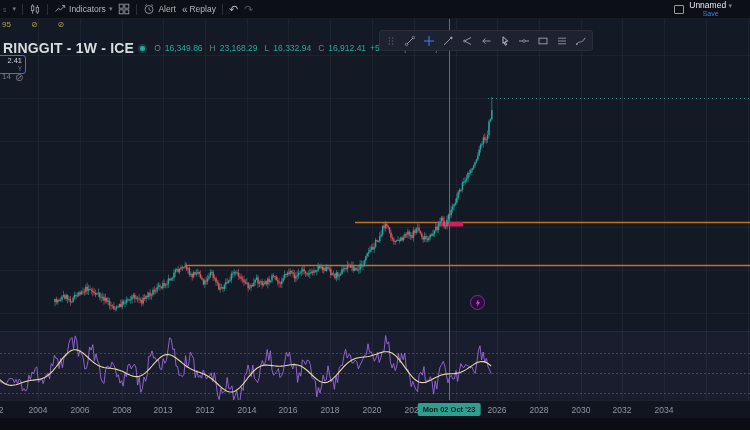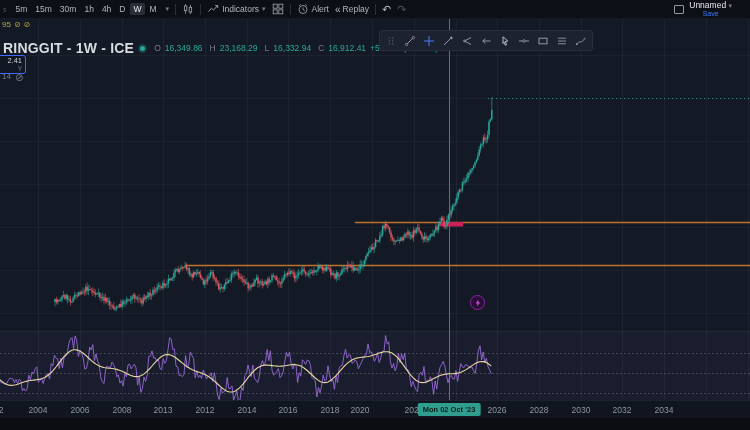--- a/index.html
+++ b/index.html
@@ -15,21 +15,21 @@
   .sep{width:1px;height:11px;background:#2a2e39;}
   .tbtn{display:flex;align-items:center;gap:3px;cursor:pointer;}
   .chev{color:#787b86;font-size:7px;}
   .dim{color:#50535e;}
   #tb-right{position:absolute;right:18px;top:1px;display:flex;align-items:center;gap:5px;z-index:6;}
   #panel-sq{width:8px;height:7px;border:1px solid #9598a1;border-radius:1px;}
   #layout-col{display:flex;flex-direction:column;align-items:center;line-height:8px;}
   #layout-name{color:#e8e9ed;font-size:8.5px;}
   #save-label{color:#3b7dff;font-size:7px;}
   
-  #stray-row{position:absolute;left:2px;top:20px;z-index:4;color:#b5a23b;font-size:8px;display:flex;gap:3px;align-items:center;}
+  #stray-row{position:absolute;left:2px;top:20px;z-index:4;color:#b5a23b;font-size:8px;display:flex;gap:20px;align-items:center;}
   #legend{position:absolute;left:3px;top:40px;z-index:4;display:flex;align-items:center;gap:4px;font-size:8.5px;}
   #symbol-title{color:#d8dbe0;font-weight:600;font-size:14px;letter-spacing:.2px;}
   .ohlc-lab{color:#787b86;margin-left:3px;}
   .ohlc-val{color:#2aa79b;}
   #status-dot{width:5px;height:5px;border-radius:50%;background:#2aa79b;box-shadow:0 0 0 2px rgba(42,167,155,.25);margin:0 2px;}
   #price-badge{position:absolute;left:-14px;top:55px;z-index:4;border:1px solid #3d6bff;border-radius:3px;
     background:#121724;padding:1px 3px;text-align:right;min-width:40px;box-sizing:border-box;}
   #price-badge .l1{color:#d1d4dc;font-size:7.5px;line-height:8px;}
   #price-badge .l2{color:#787b86;font-size:6.5px;line-height:7px;}
   #hidden-row{position:absolute;left:2px;top:72px;z-index:4;color:#787b86;font-size:8px;display:flex;align-items:flex-start;gap:4px;}
@@ -718,30 +718,20 @@
         <line x1="484.79999999999995" y1="133.2671101656742" x2="484.79999999999995" y2="142.38202841794114" stroke="#dd5660" stroke-width="0.7" opacity="0.9"></line>
         <rect x="484.09999999999997" y="137.49685312910003" width="1.4" height="2.1792365197092067" fill="#dd5660"></rect>
       </g>
       <line x1="488" y1="98.5" x2="750" y2="98.5" stroke="#2f9e8f" stroke-width="1" stroke-dasharray="1,3" opacity="0.9"></line>
       <polyline points="0.0,380.9 1.6,383.1 3.2,382.5 4.8,384.4 6.4,383.9 8.0,380.8 9.6,378.3 11.2,378.6 12.8,378.8 14.4,382.7 16.0,379.4 17.6,383.7 19.2,379.1 20.8,380.8 22.4,390.9 24.0,388.5 25.6,391.2 27.2,388.7 28.8,375.2 30.4,379.8 32.0,372.0 33.6,374.0 35.2,368.6 36.8,366.8 38.4,382.3 40.0,380.4 41.6,378.1 43.2,383.6 44.8,377.7 46.4,374.6 48.0,373.5 49.6,378.9 51.2,363.6 52.8,366.1 54.4,355.2 56.0,358.2 57.6,358.8 59.2,368.6 60.8,358.3 62.4,367.8 64.0,358.0 65.6,356.0 67.2,354.6 68.8,343.4 70.4,339.2 72.0,337.5 73.6,348.6 75.2,335.9 76.8,340.8 78.4,356.5 80.0,350.6 81.6,353.4 83.2,358.0 84.8,369.0 86.4,368.5 88.0,361.3 89.6,347.0 91.2,350.0 92.8,344.6 94.4,360.6 96.0,353.9 97.6,361.1 99.2,364.4 100.8,378.1 102.4,382.0 104.0,383.5 105.6,369.7 107.2,366.0 108.8,367.1 110.4,367.8 112.0,362.1 113.6,364.6 115.2,368.3 116.8,376.8 118.4,374.8 120.0,383.1 121.6,380.7 123.2,386.1 124.8,373.5 126.4,376.7 128.0,365.0 129.6,364.1 131.2,368.9 132.8,366.2 134.4,364.2 136.0,367.9 137.6,385.1 139.2,376.6 140.8,392.3 142.4,388.5 144.0,377.0 145.6,381.4 147.2,375.2 148.8,356.3 150.4,356.2 152.0,350.9 153.6,358.1 155.2,357.5 156.8,361.2 158.4,359.8 160.0,368.7 161.6,369.7 163.2,358.6 164.8,363.3 166.4,360.5 168.0,349.5 169.6,337.8 171.2,339.2 172.8,349.6 174.4,348.9 176.0,366.1 177.6,366.7 179.2,375.6 180.8,375.2 182.4,376.7 184.0,374.2 185.6,355.6 187.2,367.8 188.8,363.8 190.4,352.0 192.0,355.7 193.6,358.5 195.2,377.7 196.8,370.7 198.4,377.5 200.0,375.3 201.6,378.3 203.2,370.2 204.8,373.9 206.4,379.0 208.0,376.7 209.6,376.1 211.2,372.8 212.8,381.6 214.4,372.7 216.0,382.4 217.6,395.2 219.2,399.5 220.8,387.9 222.4,393.1 224.0,391.6 225.6,390.7 227.2,377.5 228.8,388.6 230.4,388.7 232.0,385.9 233.6,400.0 235.2,395.6 236.8,391.0 238.4,400.8 240.0,400.3 241.6,387.2 243.2,390.5 244.8,375.4 246.4,373.8 248.0,365.0 249.6,371.8 251.2,376.6 252.8,365.1 254.4,378.5 256.0,380.1 257.6,382.6 259.2,377.4 260.8,365.0 262.4,360.6 264.0,365.6 265.6,361.1 267.2,349.5 268.8,360.6 270.4,350.8 272.0,370.2 273.6,375.0 275.2,373.8 276.8,371.3 278.4,368.6 280.0,377.6 281.6,375.7 283.2,371.7 284.8,361.3 286.4,352.4 288.0,356.5 289.6,352.2 291.2,364.2 292.8,369.0 294.4,363.6 296.0,365.4 297.6,382.4 299.2,372.7 300.8,376.2 302.4,359.8 304.0,361.5 305.6,364.5 307.2,360.2 308.8,360.6 310.4,364.7 312.0,377.6 313.6,379.2 315.2,380.7 316.8,396.9 318.4,387.5 320.0,392.8 321.6,386.2 323.2,375.1 324.8,381.1 326.4,379.2 328.0,365.8 329.6,374.7 331.2,381.7 332.8,379.4 334.4,389.4 336.0,376.0 337.6,382.8 339.2,368.1 340.8,365.5 342.4,365.3 344.0,355.2 345.6,349.3 347.2,358.1 348.8,354.6 350.4,355.2 352.0,363.1 353.6,362.7 355.2,359.9 356.8,361.9 358.4,368.8 360.0,365.2 361.6,362.0 363.2,358.3 364.8,355.2 366.4,354.6 368.0,343.8 369.6,352.4 371.2,351.8 372.8,355.9 374.4,361.2 376.0,358.1 377.6,352.5 379.2,362.5 380.8,357.7 382.4,351.2 384.0,351.5 385.6,335.6 387.2,344.1 388.8,341.8 390.4,361.9 392.0,368.0 393.6,363.5 395.2,370.7 396.8,366.0 398.4,353.2 400.0,362.6 401.6,353.6 403.2,359.7 404.8,353.1 406.4,369.5 408.0,369.6 409.6,375.7 411.2,386.7 412.8,381.3 414.4,386.0 416.0,389.4 417.6,391.7 419.2,373.9 420.8,372.3 422.4,375.2 424.0,366.6 425.6,383.2 427.2,380.0 428.8,381.1 430.4,376.7 432.0,381.3 433.6,394.2 435.2,380.9 436.8,389.1 438.4,375.5 440.0,367.3 441.6,364.7 443.2,361.4 444.8,365.9 446.4,375.4 448.0,382.8 449.6,377.2 451.2,375.3 452.8,378.9 454.4,378.9 456.0,370.5 457.6,381.4 459.2,372.2 460.8,363.6 462.4,366.8 464.0,367.6 465.6,364.6 467.2,365.4 468.8,366.4 470.4,367.7 472.0,366.8 473.6,371.2 475.2,373.4 476.8,362.9 478.4,350.7 480.0,345.8 481.6,359.9 483.2,352.0 484.8,362.7 486.4,358.3 488.0,366.6 489.6,369.9 491.2,373.8 " fill="none" stroke="#a06ee0" stroke-width="0.9" opacity="0.95"></polyline>
       <polyline points="0.0,379.7 1.6,381.2 3.2,382.5 4.8,383.5 6.4,384.3 8.0,384.9 9.6,385.2 11.2,385.4 12.8,385.3 14.4,385.0 16.0,384.7 17.6,384.2 19.2,383.7 20.8,383.1 22.4,382.6 24.0,382.0 25.6,381.5 27.2,381.1 28.8,380.8 30.4,380.5 32.0,380.3 33.6,380.1 35.2,379.9 36.8,379.7 38.4,379.4 40.0,379.1 41.6,378.7 43.2,378.1 44.8,377.4 46.4,376.5 48.0,375.3 49.6,374.0 51.2,372.5 52.8,370.8 54.4,368.9 56.0,367.0 57.6,364.9 59.2,362.8 60.8,360.7 62.4,358.7 64.0,356.7 65.6,355.0 67.2,353.4 68.8,352.1 70.4,351.0 72.0,350.3 73.6,349.8 75.2,349.7 76.8,349.9 78.4,350.4 80.0,351.1 81.6,352.1 83.2,353.3 84.8,354.6 86.4,356.0 88.0,357.5 89.6,359.0 91.2,360.4 92.8,361.8 94.4,363.0 96.0,364.1 97.6,365.1 99.2,365.9 100.8,366.6 102.4,367.1 104.0,367.5 105.6,367.8 107.2,368.0 108.8,368.2 110.4,368.3 112.0,368.5 113.6,368.7 115.2,369.0 116.8,369.4 118.4,369.9 120.0,370.5 121.6,371.1 123.2,371.8 124.8,372.6 126.4,373.4 128.0,374.2 129.6,374.9 131.2,375.6 132.8,376.1 134.4,376.5 136.0,376.6 137.6,376.6 139.2,376.3 140.8,375.7 142.4,374.9 144.0,373.9 145.6,372.6 147.2,371.1 148.8,369.5 150.4,367.8 152.0,366.0 153.6,364.1 155.2,362.3 156.8,360.6 158.4,359.1 160.0,357.7 161.6,356.5 163.2,355.6 164.8,355.0 166.4,354.6 168.0,354.6 169.6,354.8 171.2,355.3 172.8,356.0 174.4,356.9 176.0,358.0 177.6,359.2 179.2,360.5 180.8,361.8 182.4,363.1 184.0,364.4 185.6,365.7 187.2,366.8 188.8,367.8 190.4,368.8 192.0,369.6 193.6,370.3 195.2,371.0 196.8,371.5 198.4,372.1 200.0,372.6 201.6,373.2 203.2,373.8 204.8,374.5 206.4,375.3 208.0,376.3 209.6,377.3 211.2,378.5 212.8,379.7 214.4,381.1 216.0,382.5 217.6,384.0 219.2,385.5 220.8,386.9 222.4,388.2 224.0,389.4 225.6,390.4 227.2,391.2 228.8,391.8 230.4,392.0 232.0,392.0 233.6,391.7 235.2,391.0 236.8,390.0 238.4,388.8 240.0,387.3 241.6,385.6 243.2,383.8 244.8,381.8 246.4,379.8 248.0,377.7 249.6,375.7 251.2,373.8 252.8,372.0 254.4,370.4 256.0,369.0 257.6,367.8 259.2,366.9 260.8,366.1 262.4,365.6 264.0,365.3 265.6,365.1 267.2,365.1 268.8,365.2 270.4,365.4 272.0,365.6 273.6,365.8 275.2,366.0 276.8,366.1 278.4,366.2 280.0,366.2 281.6,366.1 283.2,366.0 284.8,365.8 286.4,365.5 288.0,365.2 289.6,365.0 291.2,364.8 292.8,364.6 294.4,364.6 296.0,364.7 297.6,365.0 299.2,365.5 300.8,366.1 302.4,366.9 304.0,368.0 305.6,369.2 307.2,370.5 308.8,372.0 310.4,373.5 312.0,375.0 313.6,376.5 315.2,378.0 316.8,379.3 318.4,380.4 320.0,381.4 321.6,382.1 323.2,382.5 324.8,382.6 326.4,382.4 328.0,381.9 329.6,381.1 331.2,380.0 332.8,378.7 334.4,377.2 336.0,375.6 337.6,373.8 339.2,371.9 340.8,370.1 342.4,368.3 344.0,366.5 345.6,364.9 347.2,363.4 348.8,362.1 350.4,361.0 352.0,360.0 353.6,359.2 355.2,358.6 356.8,358.1 358.4,357.8 360.0,357.5 361.6,357.3 363.2,357.1 364.8,357.0 366.4,356.7 368.0,356.5 369.6,356.2 371.2,355.8 372.8,355.3 374.4,354.8 376.0,354.3 377.6,353.7 379.2,353.1 380.8,352.6 382.4,352.2 384.0,351.8 385.6,351.7 387.2,351.7 388.8,351.9 390.4,352.4 392.0,353.1 393.6,354.2 395.2,355.4 396.8,356.9 398.4,358.7 400.0,360.6 401.6,362.7 403.2,364.9 404.8,367.1 406.4,369.4 408.0,371.6 409.6,373.7 411.2,375.7 412.8,377.4 414.4,379.0 416.0,380.3 417.6,381.3 419.2,382.0 420.8,382.4 422.4,382.6 424.0,382.5 425.6,382.2 427.2,381.7 428.8,381.0 430.4,380.2 432.0,379.4 433.6,378.5 435.2,377.7 436.8,376.9 438.4,376.2 440.0,375.5 441.6,375.0 443.2,374.6 444.8,374.3 446.4,374.1 448.0,373.9 449.6,373.8 451.2,373.8 452.8,373.7 454.4,373.6 456.0,373.4 457.6,373.1 459.2,372.7 460.8,372.2 462.4,371.5 464.0,370.8 465.6,369.9 467.2,368.9 468.8,367.8 470.4,366.7 472.0,365.6 473.6,364.6 475.2,363.6 476.8,362.8 478.4,362.1 480.0,361.7 481.6,361.5 483.2,361.6 484.8,361.9 486.4,362.6 488.0,363.5 489.6,364.7 491.2,366.1 " fill="none" stroke="#e8d9a2" stroke-width="1.1"></polyline>
     </svg>
 
   <div id="topbar">
     <span class="dim" style="font-size:7px">s</span>
-    <span id="tf-group" style="display:flex;gap:2px;align-items:center">
-        <span class="tf">5m</span>
-        <span class="tf">15m</span>
-        <span class="tf">30m</span>
-        <span class="tf">1h</span>
-        <span class="tf">4h</span>
-        <span class="tf">D</span>
-        <span class="tf selected">W</span>
-        <span class="tf">M</span>
-      </span>
     <span class="chev">▾</span>
     <div class="sep"></div>
     <span class="tbtn" id="candle-style-btn">
         <svg width="12" height="12" viewBox="0 0 12 12" class="ic">
           <line x1="3.6" y1="1.2" x2="3.6" y2="10.8" stroke="#9598a1" stroke-width="0.9"></line>
           <rect x="2.4" y="3" width="2.4" height="4.6" fill="#0d0f16" stroke="#9598a1" stroke-width="0.9"></rect>
           <line x1="8.4" y1="2" x2="8.4" y2="11" stroke="#9598a1" stroke-width="0.9"></line>
           <rect x="7.2" y="4.4" width="2.4" height="4.6" fill="#0d0f16" stroke="#9598a1" stroke-width="0.9"></rect>
         </svg>
       </span>
@@ -903,21 +893,21 @@
     <span class="year-label" id="partial-year" style="left: 1px;">2</span>
     <span id="date-badge" style="left: 449px;">Mon 02 Oct '23</span>
   <span class="year-label" style="left: 38px;">2004</span>
       <span class="year-label" style="left: 80px;">2006</span>
       <span class="year-label" style="left: 122px;">2008</span>
       <span class="year-label" style="left: 163px;">2013</span>
       <span class="year-label" style="left: 205px;">2012</span>
       <span class="year-label" style="left: 247px;">2014</span>
       <span class="year-label" style="left: 288px;">2016</span>
       <span class="year-label" style="left: 330px;">2018</span>
-      <span class="year-label" style="left: 360px;">2020</span>
+      <span class="year-label" style="left: 372px;">2020</span>
       <span class="year-label" style="left: 414px;">2022</span>
       <span class="year-label" style="left: 497px;">2026</span>
       <span class="year-label" style="left: 539px;">2028</span>
       <span class="year-label" style="left: 581px;">2030</span>
       <span class="year-label" style="left: 622px;">2032</span>
       <span class="year-label" style="left: 664px;">2034</span>
     </div>
 
   <div id="bottom-band"></div>
 </div>

